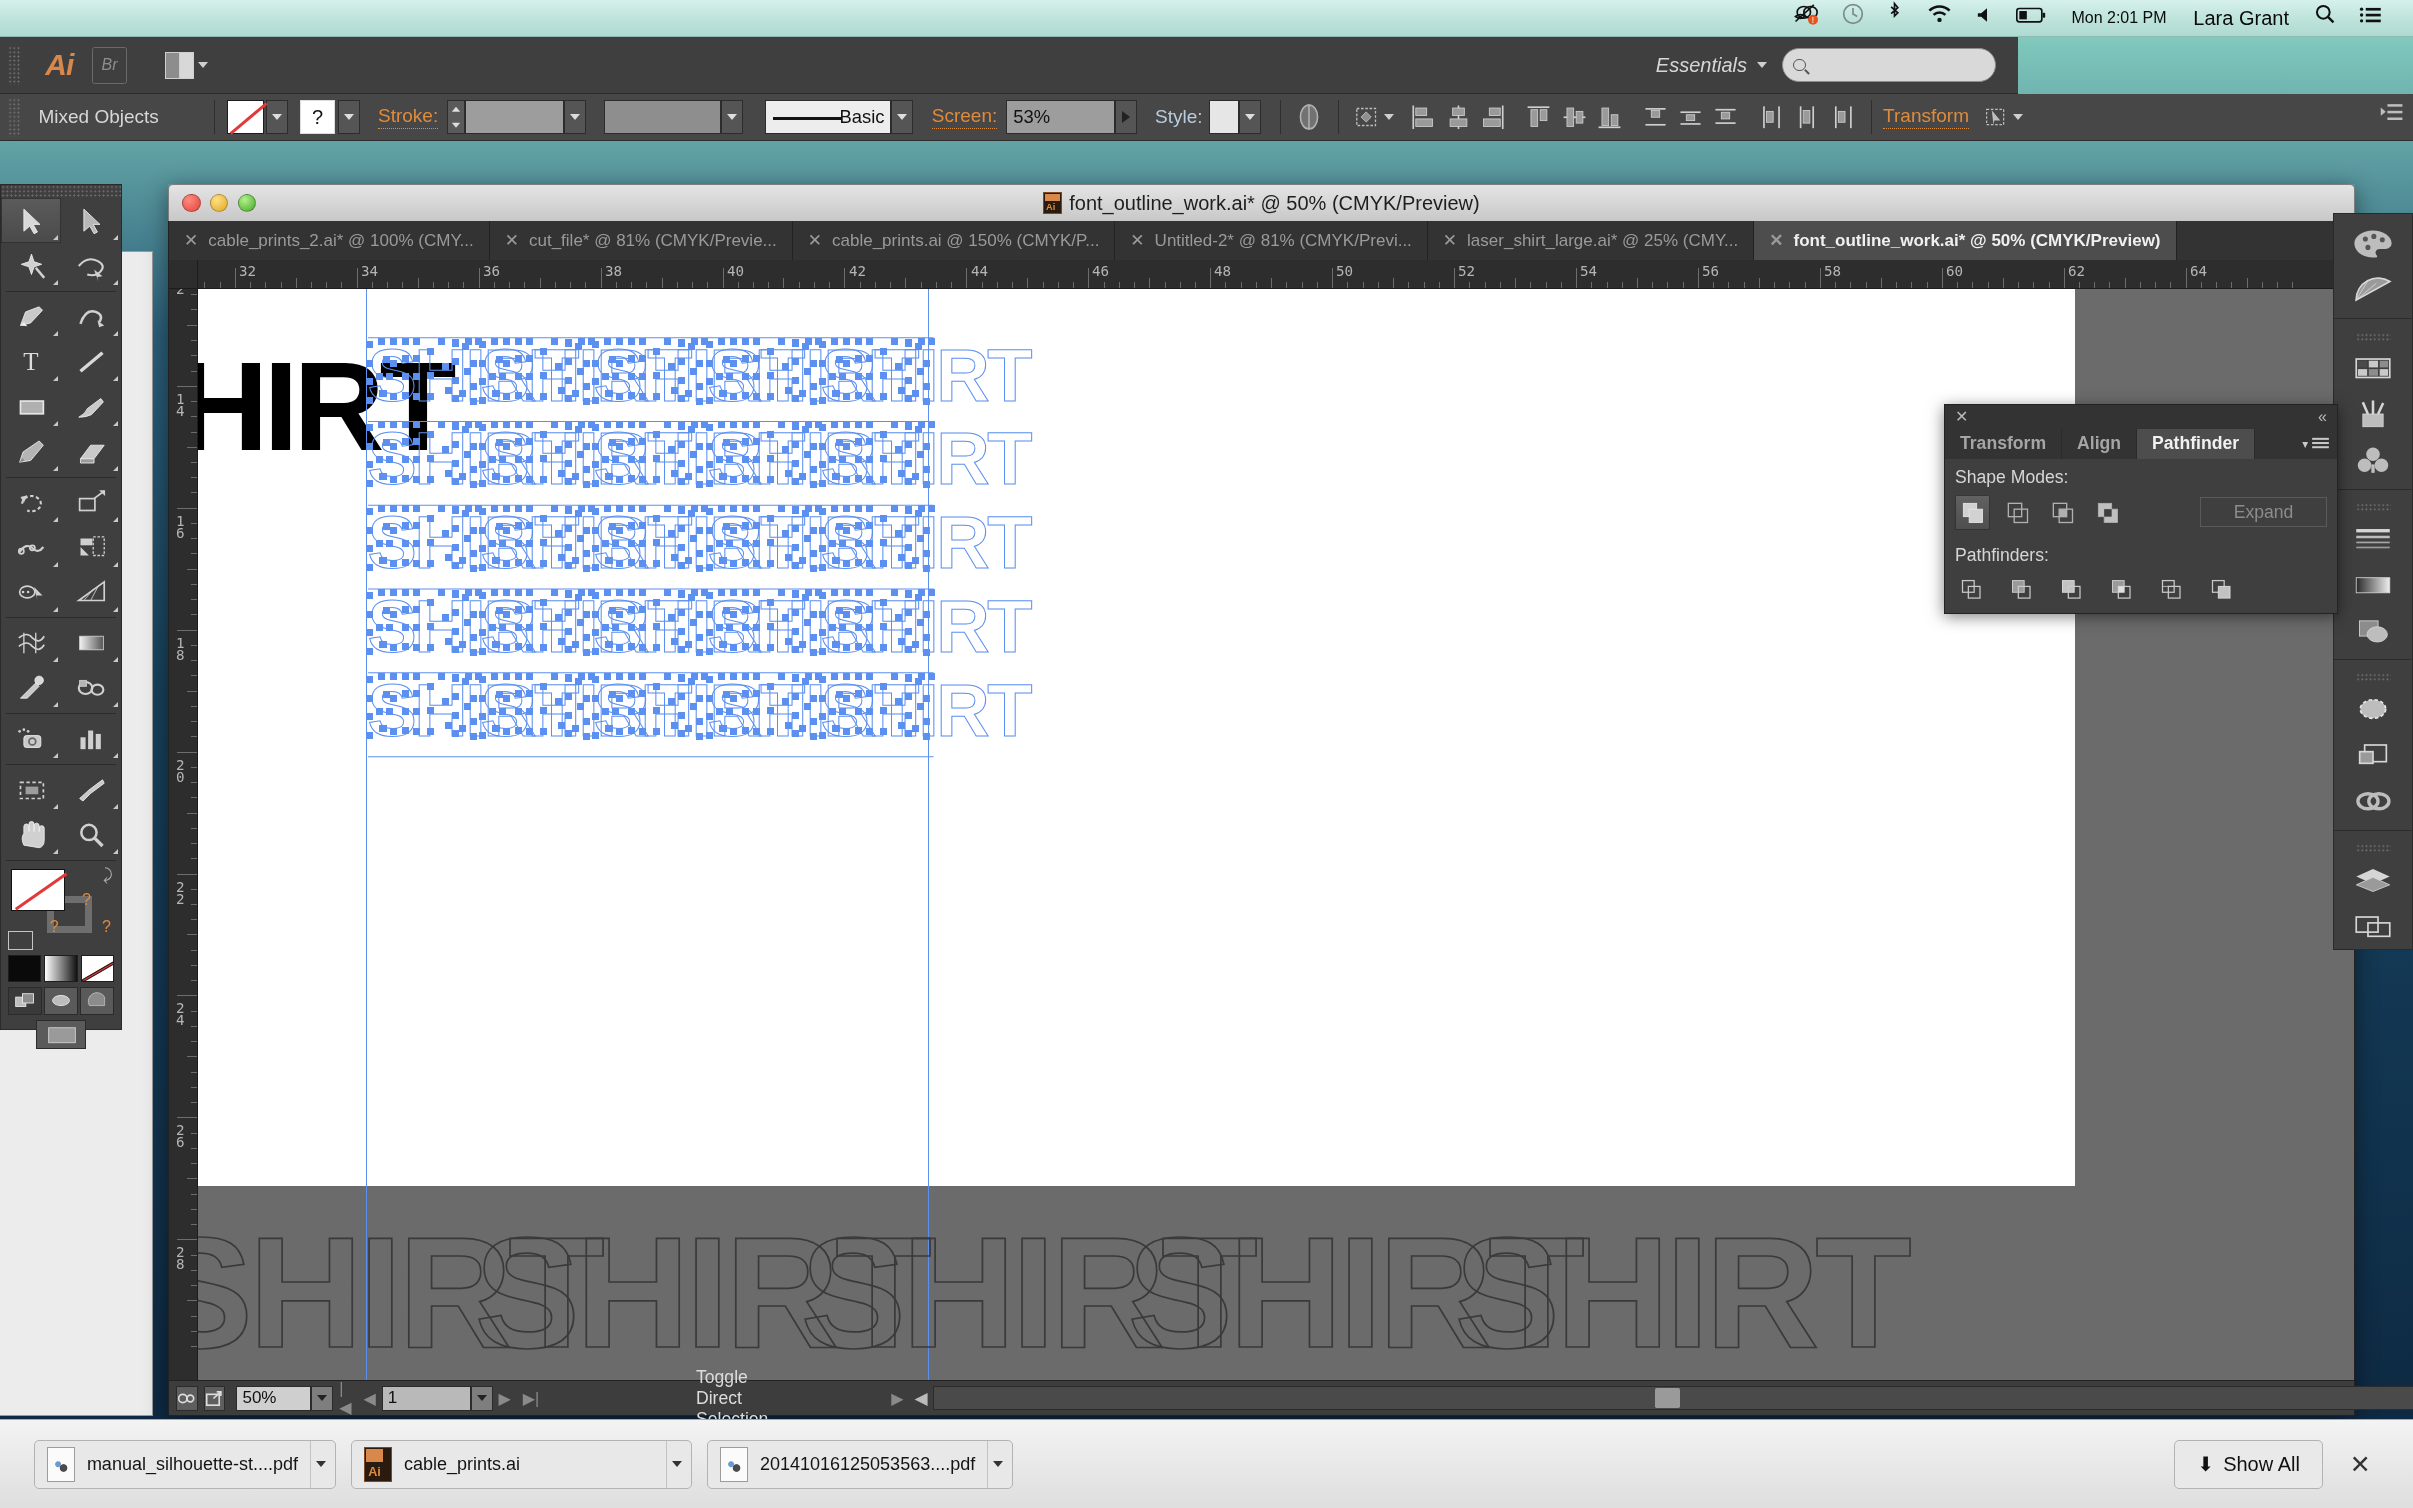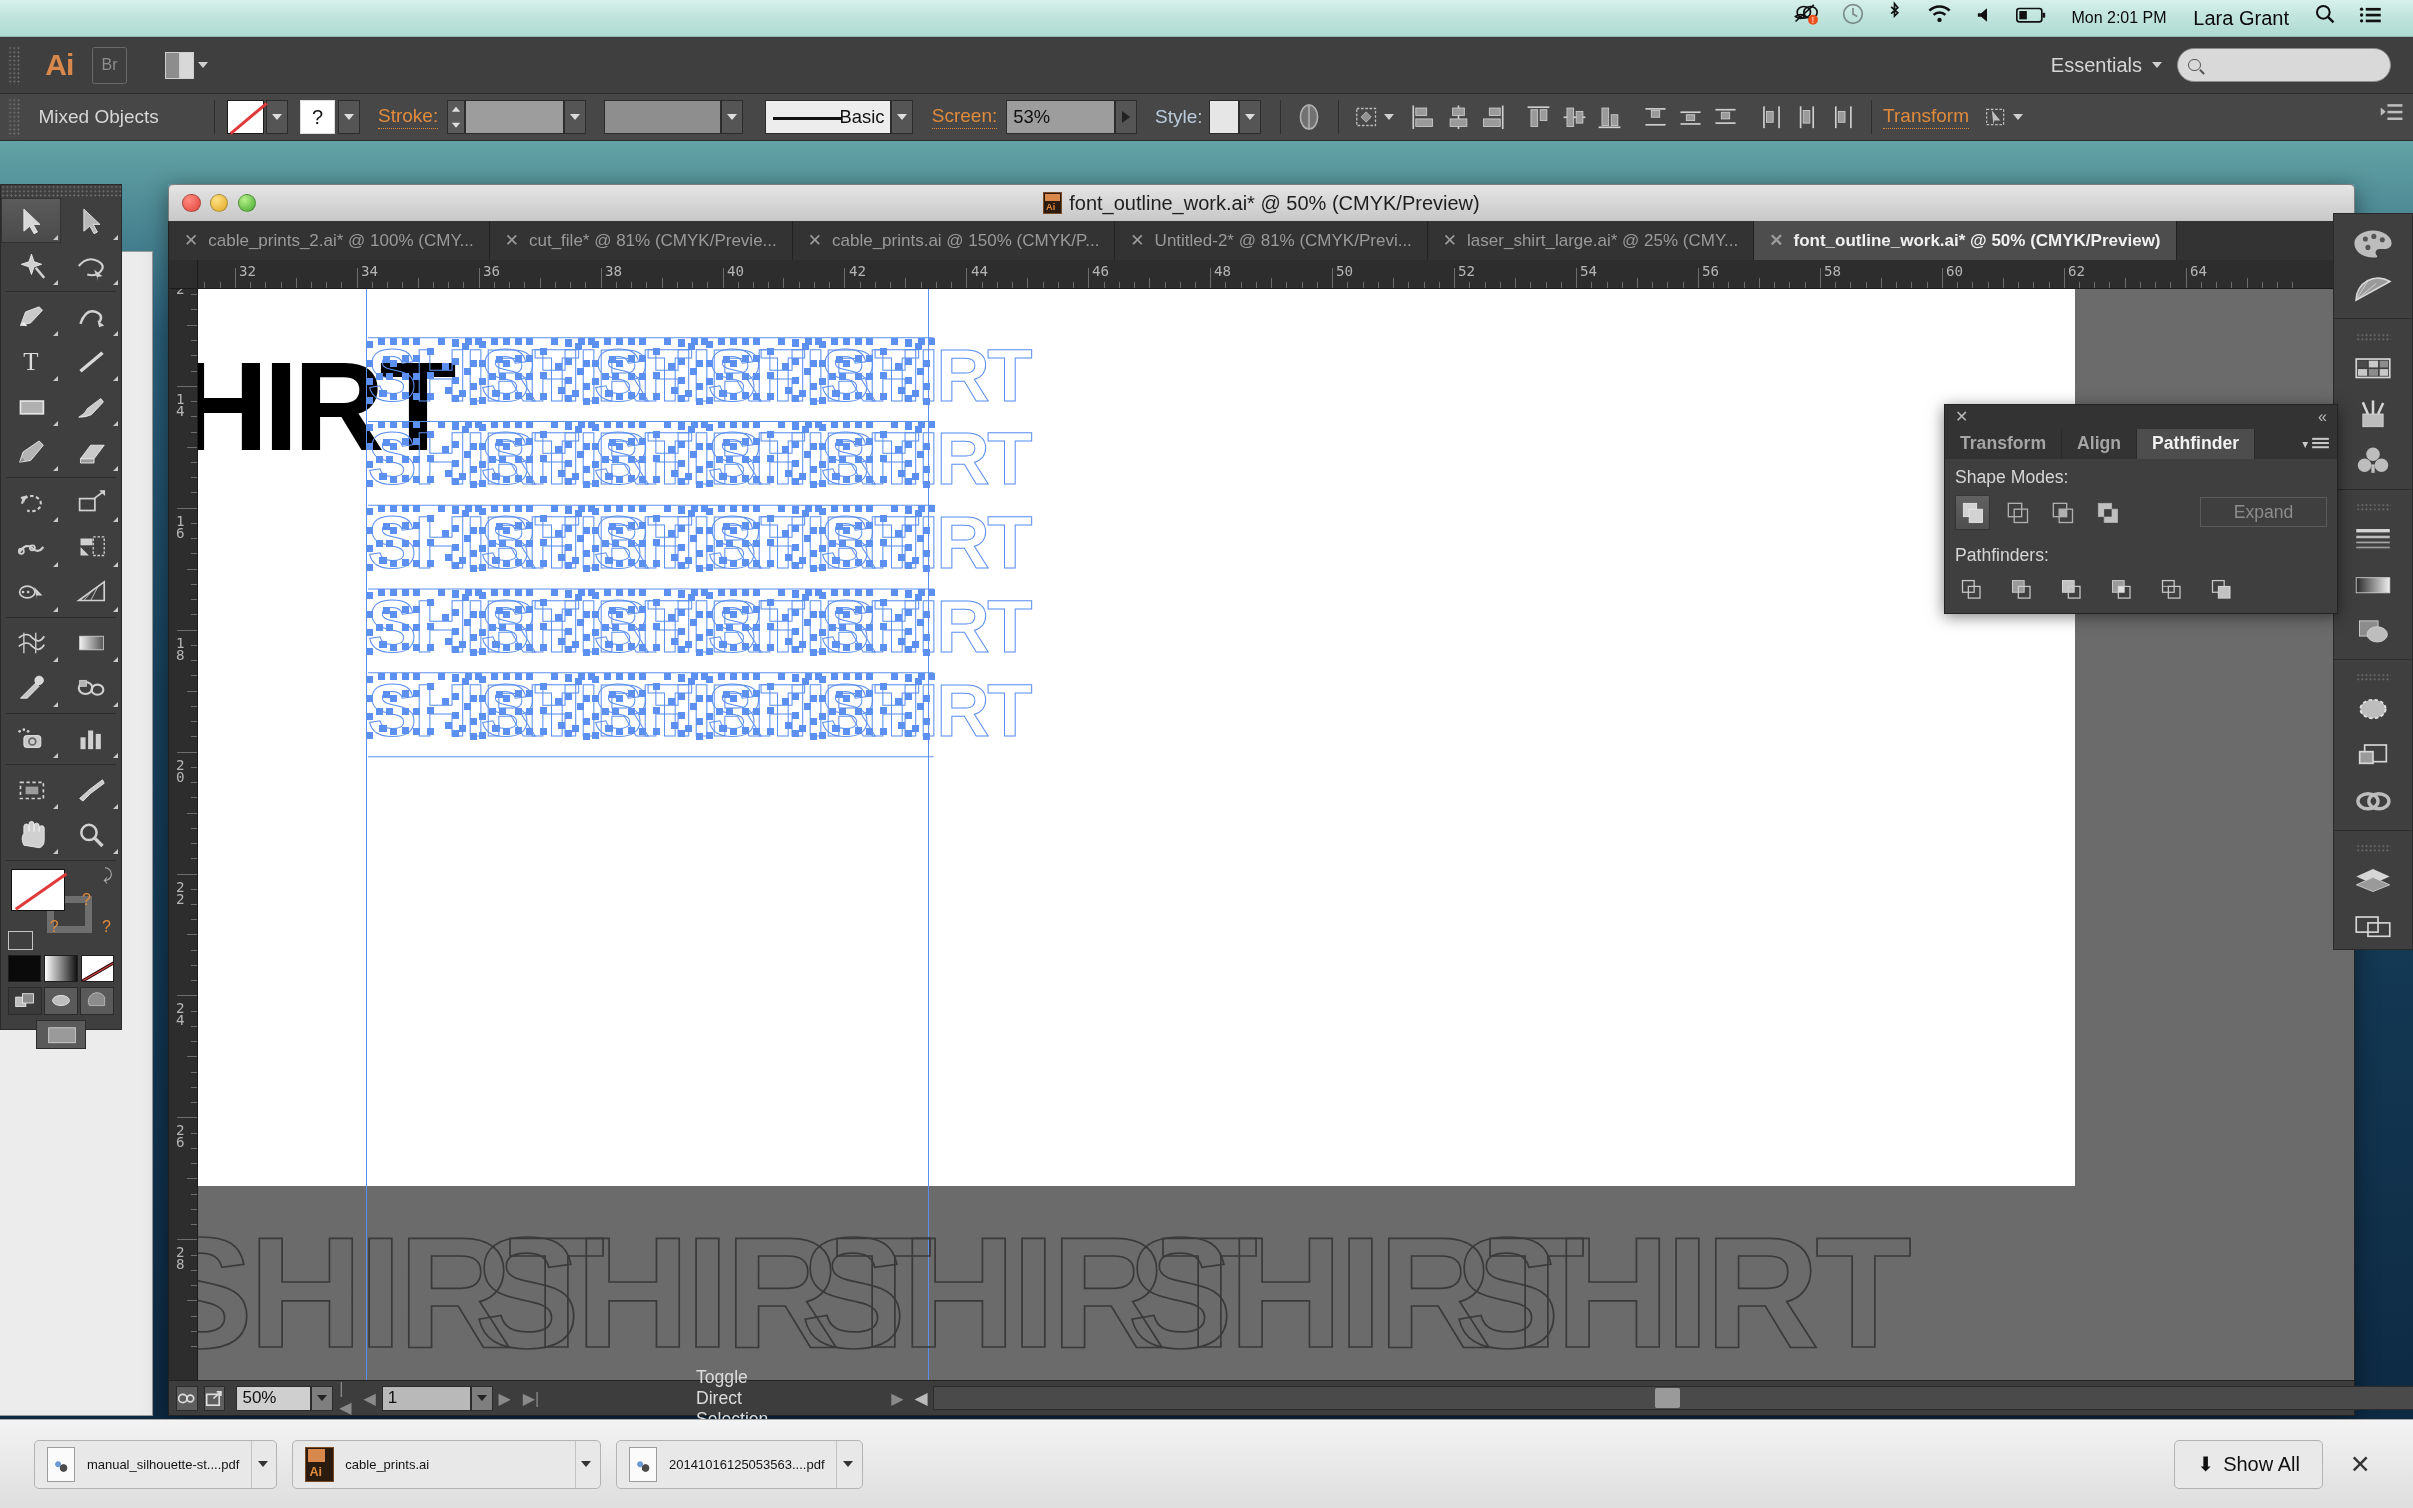--- a/index.html
+++ b/index.html
@@ -65,23 +65,23 @@
   .mini-ai .ctrl2 { position: absolute; top:13.4px; left:0; right:0; height: 5.9px; background: #4a4a4a; }
   .mini-ai .canvas { position: absolute; top: 21px; left: 18.4px; right: 1.7px; bottom: 17px; background: #fff; }
   .mini-ai .bottom { position: absolute; left: 0; right: 0; bottom: 8.4px; height: 8.4px; background: #3e3e3e; }
   .mini-ai .sea { position: absolute; left: 0; right: 0; bottom: 0; height: 8.4px; background: #1b4a66; }
   .mini-shirt { position:absolute; font-weight: bold; font-family: "Liberation Sans", sans-serif; }
 
   
   .ai-app { position: absolute; left: 0; top: 37px; width: 2413px; height: 1383px; z-index: 20; }
 
   .ai-appbar {
-    position: absolute; left: 0; top: 0; width: 2413px; height: 57px;
+    position: absolute; left: 0; top: 0; width: 2018px; height: 57px;
     background: #3f3f3f; border-bottom: 0.8px solid #2b2b2b;
-    display: flex; align-items: center;
+    display: flex; align-items: center; font-style: italic;
   }
   .grip { width: 11.7px; height: 39px; margin: 0 6.7px 0 8.4px;
     background-image: radial-gradient(circle, #6d6d6d 0.8px, transparent 1px);
     background-size: 4.2px 4.2px; }
   .ai-logo {
     font-size: 30px; font-weight: bold; color: #d8884a; padding: 0 18.4px;
     font-family: "Liberation Sans", sans-serif; letter-spacing: -0.8px;
   }
   .br-btn {
     width: 35px; height: 37px; border: 0.8px solid #6a6a6a; border-radius: 2.5px;
@@ -276,21 +276,21 @@
     display:flex; align-items:center; background:#e8e8e8; border:0.8px solid #b3b3b3;
     border-radius:5px; height:49px; padding: 0 3.4px 0 11.7px; gap: 11.7px;
   }
   .dl-ico { width:28.5px; height:35px; background:#fbfbfb; border:0.8px solid #9c9c9c; position:relative; }
   .dl-ico::after { content:''; position:absolute; left:5px; top:11.7px; width:17px;height:15px;
     background: radial-gradient(circle at 30% 35%, #6b9ad1 2.5px, transparent 3.4px),
                 radial-gradient(circle at 62% 60%, #4a4a4a 3.4px, transparent 4.2px); }
   .dl-ico.ai { background:#2b1a0e; border:0.8px solid #7a4a22; }
   .dl-ico.ai::before{content:'Ai';position:absolute;left:3.4px;bottom:1.7px;color:#e08b3c;font-size:12.6px;font-weight:bold;}
   .dl-ico.ai::after{content:'';position:absolute;left:1.7px;top:1.7px;right:1.7px;height:12.6px;background:#d8884a; border-radius:0;}
-  .dl-name { font-size: 13px; color:#141414; white-space:nowrap; }
+  .dl-name { font-size: 18px; color:#141414; white-space:nowrap; }
   .dl-caret { width:22px;height:47px;border-left:0.8px solid #c3c3c3; display:flex;align-items:center;justify-content:center;}
   .dl-caret .c { width:0;height:0;border-left:5px solid transparent;border-right:5px solid transparent;border-top:6.7px solid #333;}
   .dl-showall { margin-left:auto; display:flex; align-items:center; gap: 18.4px;}
   .showall-btn { display:flex;align-items:center;gap:9.2px; background:#e9e9e9;border:0.8px solid #b3b3b3;border-radius:5px;
     height:49px; padding: 0 22px; font-size:20px; color:#111;}
   .dl-close { font-size:25px; color:#333; padding: 0 8.4px;}
 
   
   .ico-svg { display:block; }
 </style>

